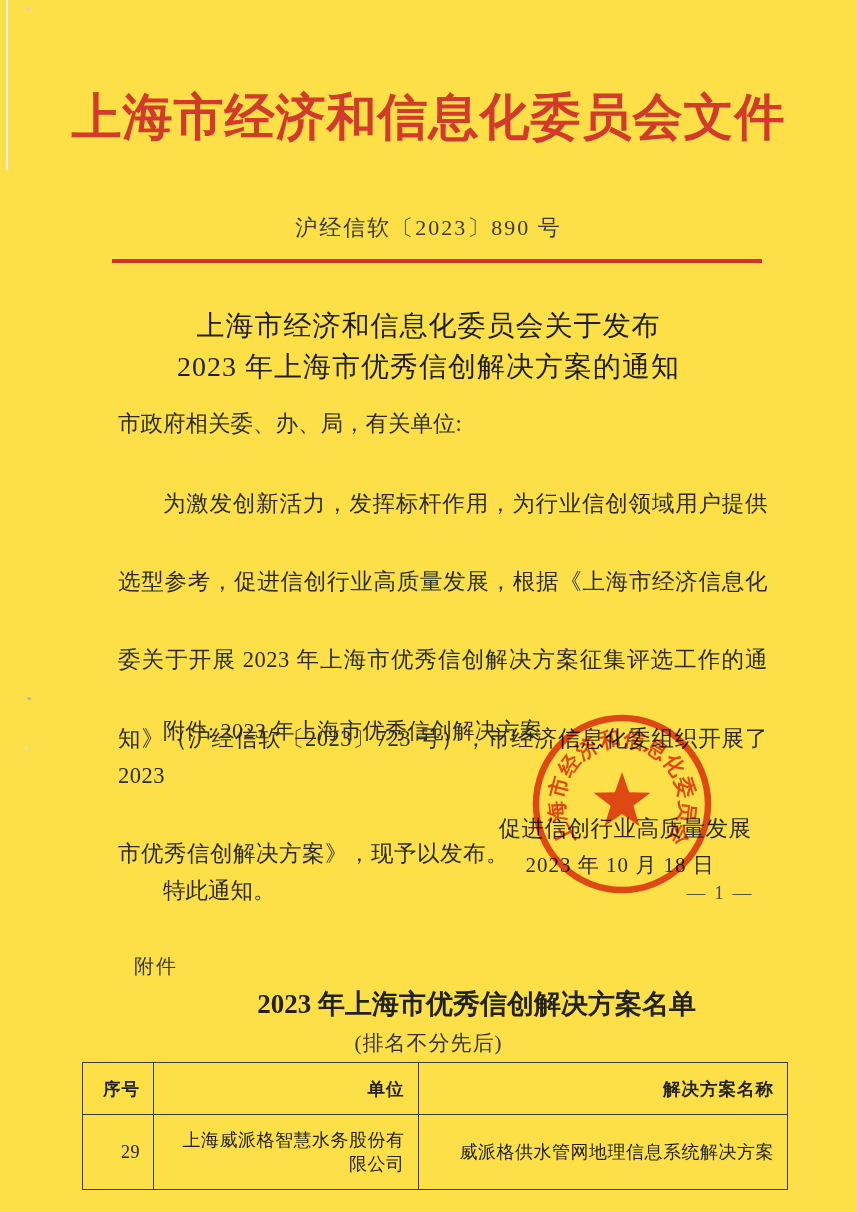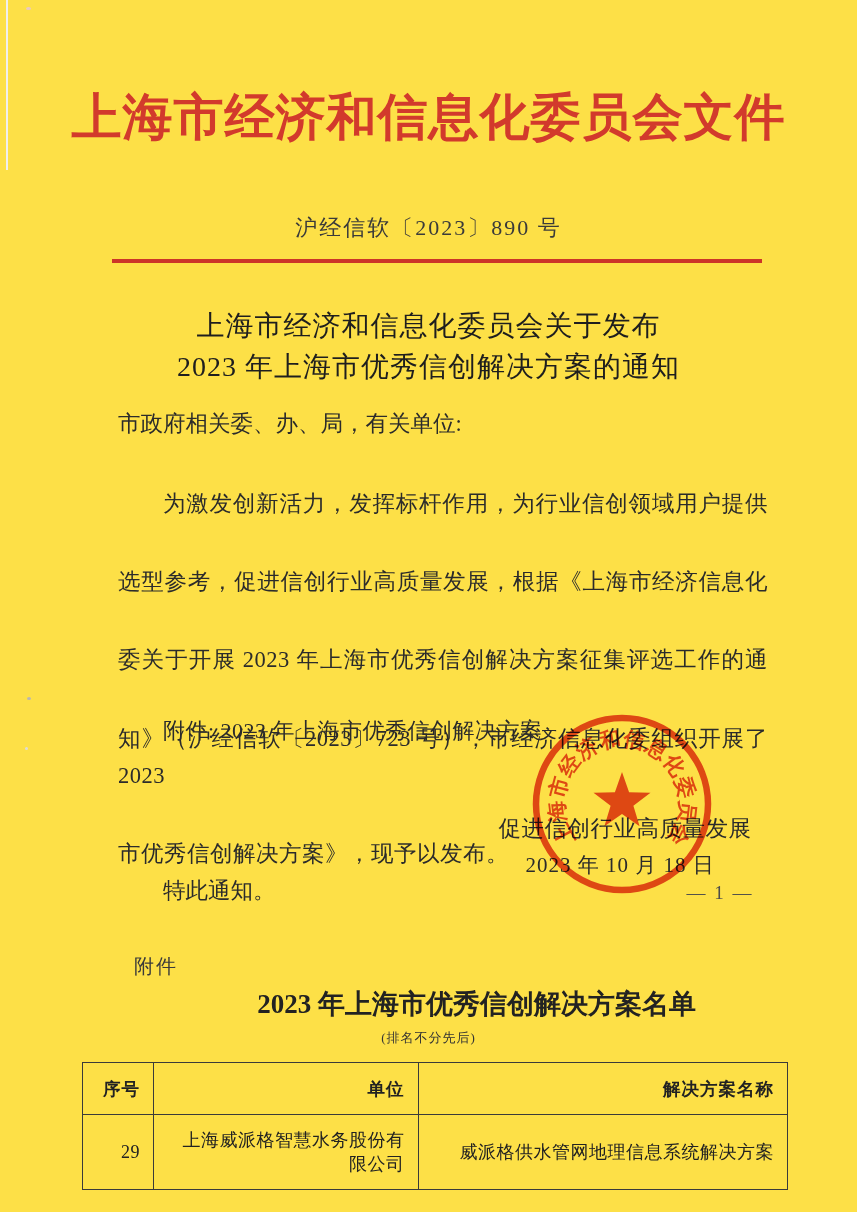--- a/index.html
+++ b/index.html
@@ -76,21 +76,21 @@
   .annex-label{
     position:absolute;left:134px;top:953px;
     font-size:20px;color:#3a3a3a;letter-spacing:2px;
   }
   .annex-title{
     position:absolute;left:0;top:986px;width:857px;
     text-align:center;font-size:27px;font-weight:bold;color:#222;margin-left:48px;
   }
   .annex-subtitle{
     position:absolute;left:0;top:1029px;width:857px;
-    text-align:center;font-size:13px;color:#333;letter-spacing:1px;
+    text-align:center;font-size:21px;color:#333;letter-spacing:1px;
   }
   table.annex-table{
     position:absolute;left:82px;top:1062px;width:706px;
     border-collapse:collapse;
     font-size:18px;color:#222;
   }
   .annex-table th,.annex-table td{
     border:1.6px solid #3a3a3a;
     text-align:right;
     padding:13px;

